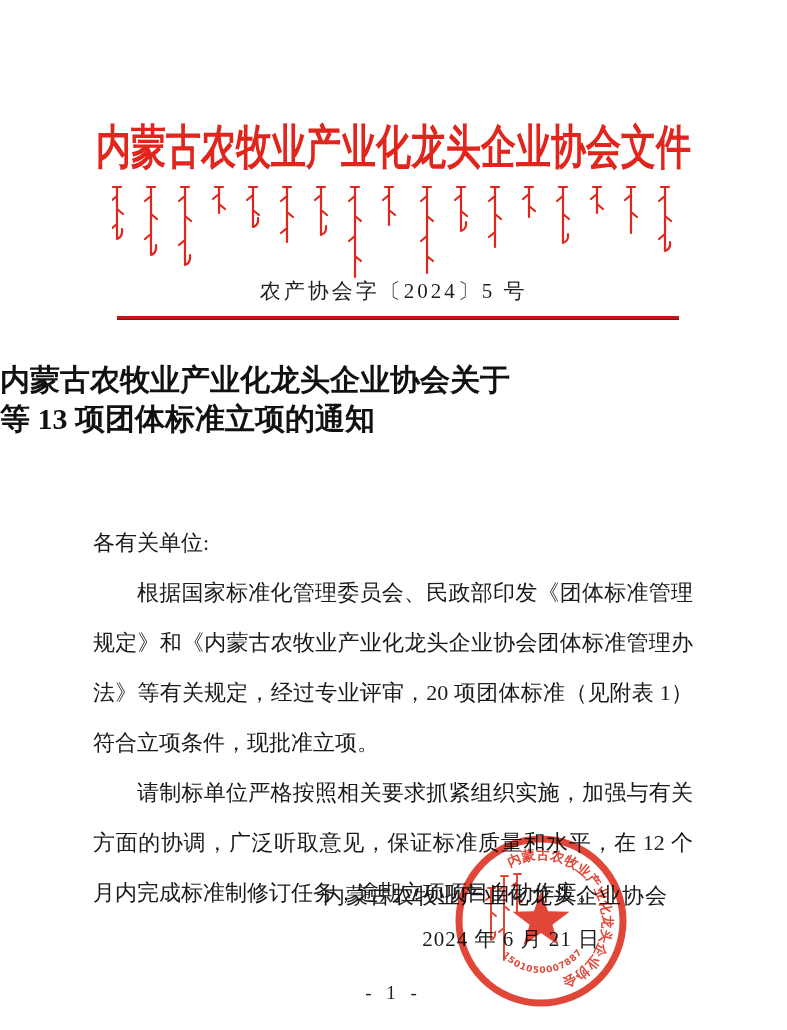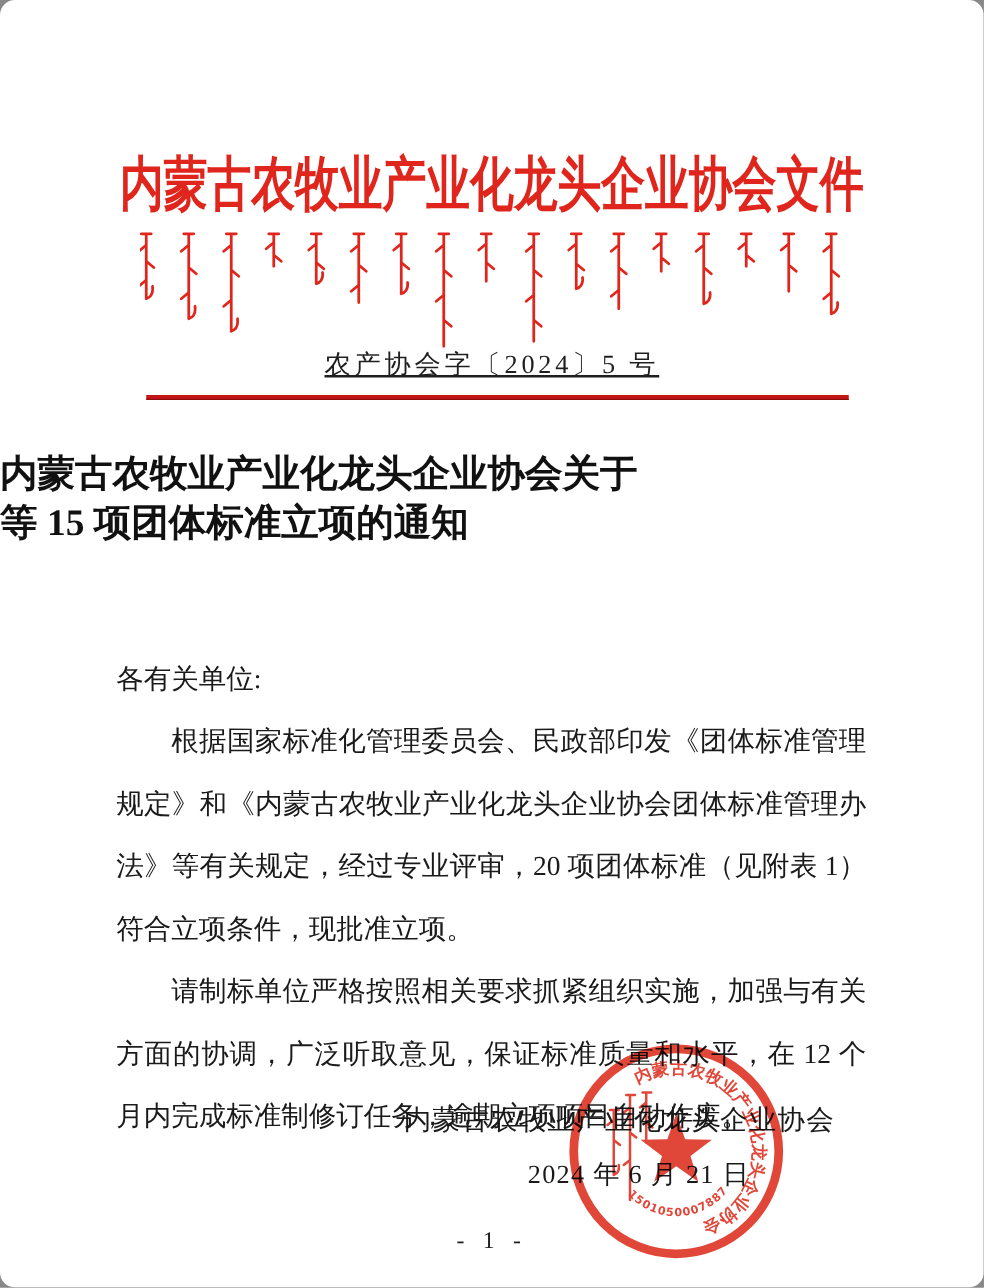--- a/index.html
+++ b/index.html
@@ -4,41 +4,39 @@
 <style>
   html,body{margin:0;padding:0;background:#888;}
   .page{
     position:relative;
     width:787px;height:1030px;
     background:#ffffff;
     margin:0 auto;
     overflow:hidden;
     font-family:"Liberation Serif","DejaVu Serif",serif;
     color:#1a1a1a;
-    border-radius:12px;
   }
   .banner-title{
     position:absolute;top:116px;left:0;width:100%;
     text-align:center;
     font-size:35px;font-weight:900;
     color:#e0261c;
     letter-spacing:0px;
     transform:scaleY(1.35);
     transform-origin:top center;
     white-space:nowrap;
   }
   .mongol-banner{
     position:absolute;top:184px;left:112px;
   }
   .doc-number{
     position:absolute;top:277px;left:0;width:100%;
     text-align:center;
     font-size:21px;letter-spacing:3px;
     color:#1f1f1f;
-    text-decoration:underline;
   }
   .red-rule{
     position:absolute;top:316px;left:117px;
     width:562px;height:3px;
     background:#c31616;
     border-bottom:1px solid #8e0f0f;
   }
   .doc-title{
     position:absolute;top:360px;left:0;width:100%;
     font-weight:bold;
@@ -103,21 +101,21 @@
     <path class="mred" d="M515 3 h8 M519 3 v46 M519 11 l-6 5 M519 28 l6 5"></path>
     <path class="mred" d="M549 3 h8 M553 3 v64 M553 12 l-6 5 M553 32 l6 5 M553 50 l-6 5 M553 67 q6 -2 5 -9"></path>
   </svg>
 
   <div class="doc-number">农产协会字〔2024〕5 号</div>
 
   <div class="red-rule"></div>
 
   <div class="doc-title">
     <div>内蒙古农牧业产业化龙头企业协会关于</div>
-    <div>等 15 项团体标准立项的通知</div>
+    <div>等 13 项团体标准立项的通知</div>
   </div>
 
   <div class="body-block">
     <p class="salutation">各有关单位:</p>
     <p>根据国家标准化管理委员会、民政部印发《团体标准管理规定》和《内蒙古农牧业产业化龙头企业协会团体标准管理办法》等有关规定，经过专业评审，20 项团体标准（见附表 1）符合立项条件，现批准立项。</p>
     <p>请制标单位严格按照相关要求抓紧组织实施，加强与有关方面的协调，广泛听取意见，保证标准质量和水平，在 12 个月内完成标准制修订任务，逾期立项项目自动作废。</p>
   </div>
 
   <div class="sig-org">内蒙古农牧业产业化龙头企业协会</div>
 

